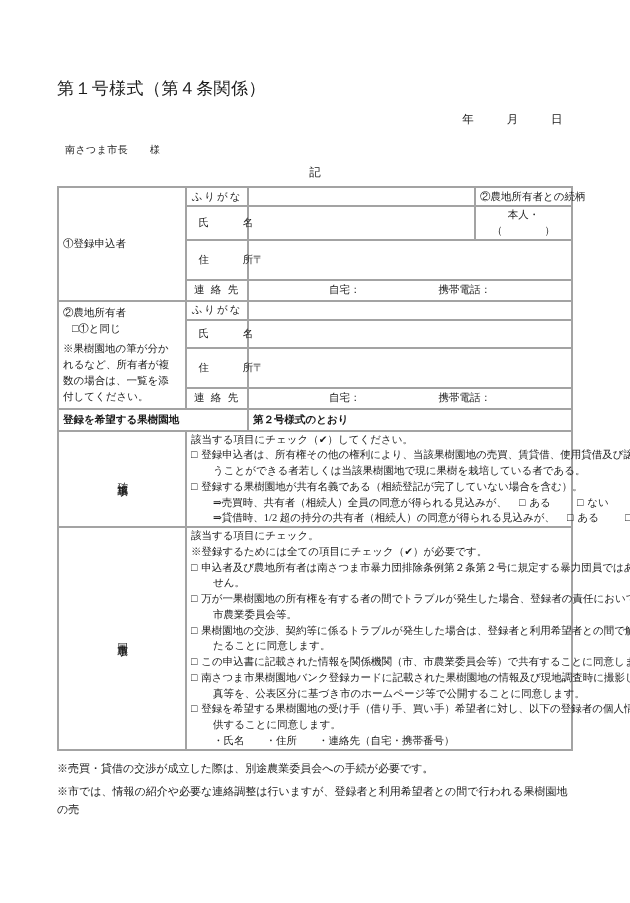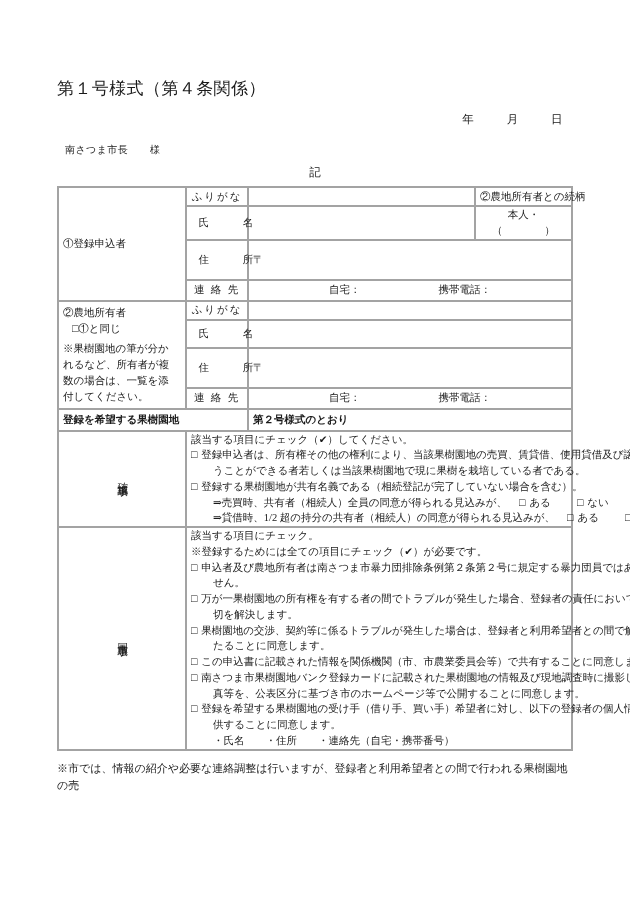--- a/index.html
+++ b/index.html
@@ -277,21 +277,21 @@
               <span class="chk box">□</span><span>申込者及び農地所有者は南さつま市暴力団排除条例第２条第２号に規定する暴力団員ではありま</span>
             </div>
             <div class="ln">
               <span class="i2"></span><span>せん。</span>
             </div>
 
             <div class="ln">
               <span class="chk box">□</span><span>万が一果樹園地の所有権を有する者の間でトラブルが発生した場合、登録者の責任においてその一</span>
             </div>
             <div class="ln">
-              <span class="i2"></span><span>切を解決します。</span>
+              <span class="i2"></span><span>市農業委員会等。</span>
             </div>
 
             <div class="ln">
               <span class="chk box">□</span><span>果樹園地の交渉、契約等に係るトラブルが発生した場合は、登録者と利用希望者との間で解決に当</span>
             </div>
             <div class="ln">
               <span class="i2"></span><span>たることに同意します。</span>
             </div>
 
             <div class="ln">
@@ -314,20 +314,23 @@
 
             <div class="ln">
               <span class="i2"></span><span>・氏名　　・住所　　・連絡先（自宅・携帯番号）</span>
             </div>
           </td>
         </tr>
       </tbody>
     </table>
 
     <div class="footnotes">
+      <p>
+        <span>※売買・貸借の交渉が成立した際は、別途農業委員会への手続が必要です。</span>
+      </p>
       <p>
         <span>※市では、情報の紹介や必要な連絡調整は行いますが、登録者と利用希望者との間で行われる果樹園地の売</span><br>
         <span class="cont"></span>
       </p>
     </div>
 
   </div>
 </div>
 
 </body></html>

